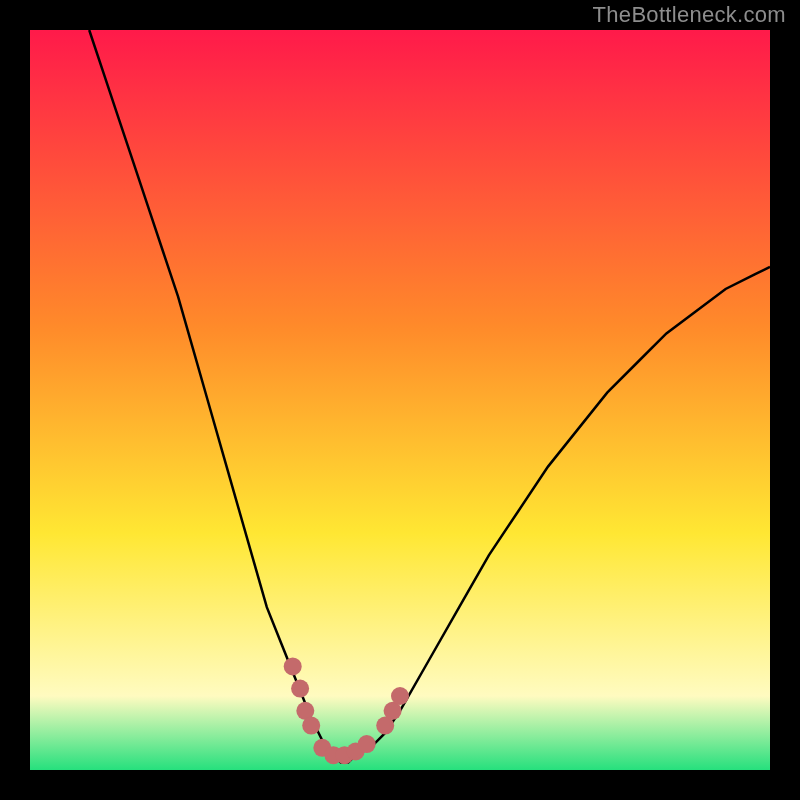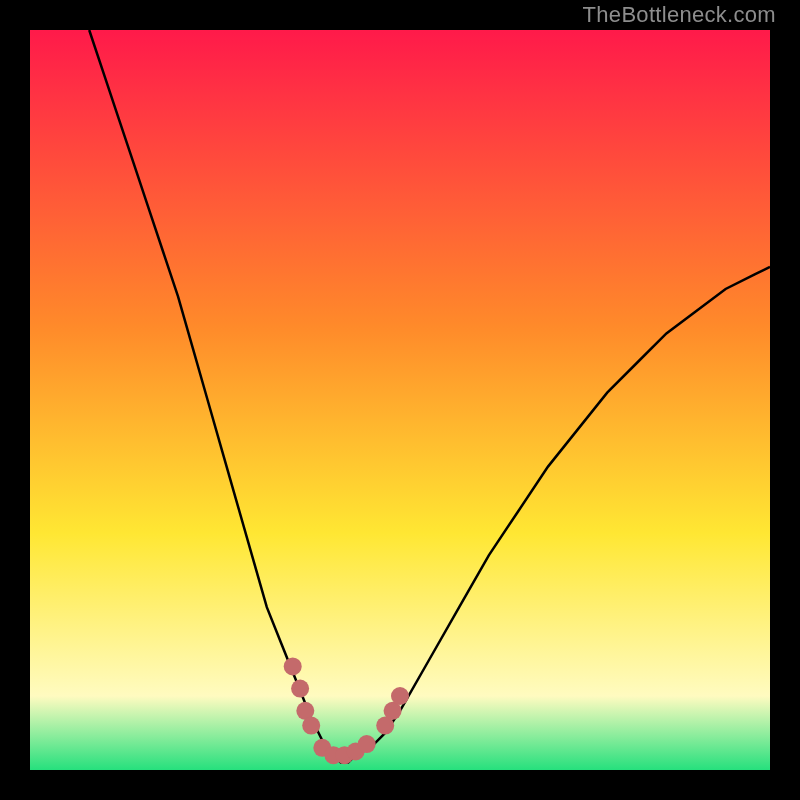--- a/index.html
+++ b/index.html
@@ -1,19 +1,19 @@
 <!DOCTYPE html>
 <html><head>
 <meta charset="utf-8">
 <style>
   html,body{margin:0;padding:0;width:800px;height:800px;background:#000;}
   .wrap{position:relative;width:800px;height:800px;}
   .watermark{
     position:absolute;
-    top:2px;right:24px;
+    top:2px;right:14px;
     font-family:Arial,Helvetica,sans-serif;
     font-size:22px;
     color:#8d8d8d;
     letter-spacing:0.3px;
     z-index:10;
   }
   svg{display:block;position:absolute;top:0;left:0;}
 </style>
 </head>
 <body>

